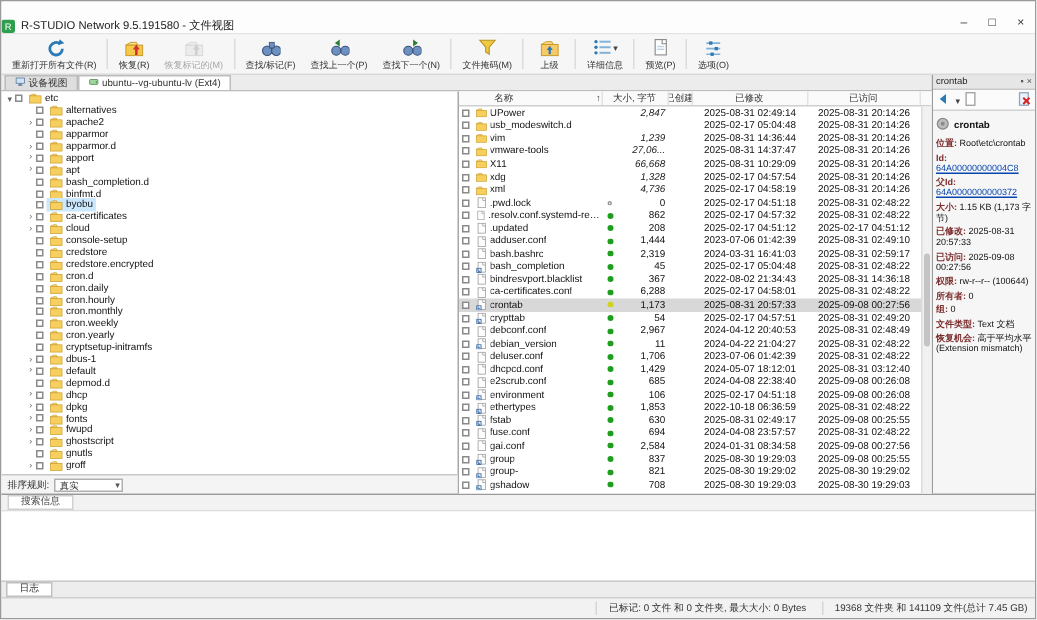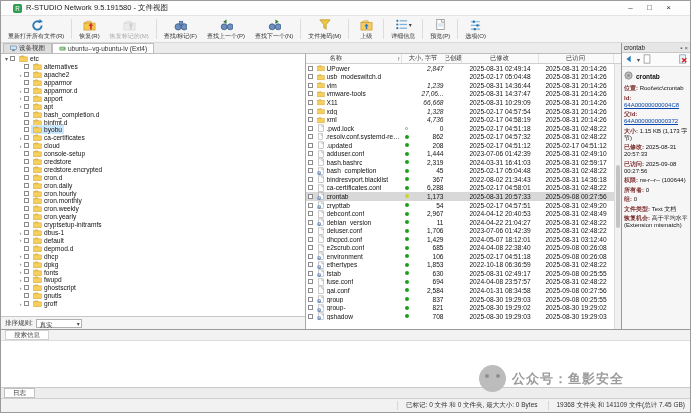--- a/index.html
+++ b/index.html
@@ -1,20 +1,20 @@
 <!DOCTYPE html>
 <html><head>
 <meta charset="utf-8">
 <style>
   * { margin:0; padding:0; box-sizing:border-box; }
   html,body { width:691px; height:413px; overflow:hidden; font-family:"Liberation Sans",sans-serif; background:#fff; color:#111; }
   #app { width:691px; height:413px; display:flex; flex-direction:column; border:1px solid #9a9a9a; position:relative; }
 
   
-  .titlebar { height:15px; background:#fdfdfd; border-bottom:1px solid #e3e3e3; display:flex; align-items:center; padding:0 12px; flex:0 0 auto; }
+  .titlebar { height:22px; background:#fdfdfd; border-bottom:1px solid #e3e3e3; display:flex; align-items:flex-end; padding:0 0; flex:0 0 auto; }
   .titlebar .app-ico { width:9px; height:9px; margin-right:4px; }
   .titlebar .ttl { font-size:7.5px; color:#222; }
   .wctl { margin-left:auto; display:flex; }
   .wctl span { width:19px; text-align:center; font-size:8px; color:#333; line-height:14px; }
 
   
   .menubar { height:13px; background:#f7f7f7; border-bottom:1px solid #e7e7e7; display:flex; align-items:center; padding-left:3px; flex:0 0 auto; }
   .menubar span { font-size:7.5px; padding:0 6px; color:#222; }
 
   
@@ -1345,17 +1345,13 @@
     <span>日志</span>
   </div>
 
   <div class="statusbar">
     <div class="rgt">
       <span class="seg">已标记: 0 文件 和 0 文件夹, 最大大小: 0 Bytes</span>
       <span class="seg">19368 文件夹 和 141109 文件(总计 7.45 GB)</span>
     </div>
   </div>
 
-  <div class="watermark">
-    <div class="wm-logo"></div>
-    <div class="wm-text">公众号：鱼影安全</div>
-  </div>
 </div>
 
 </body></html>

